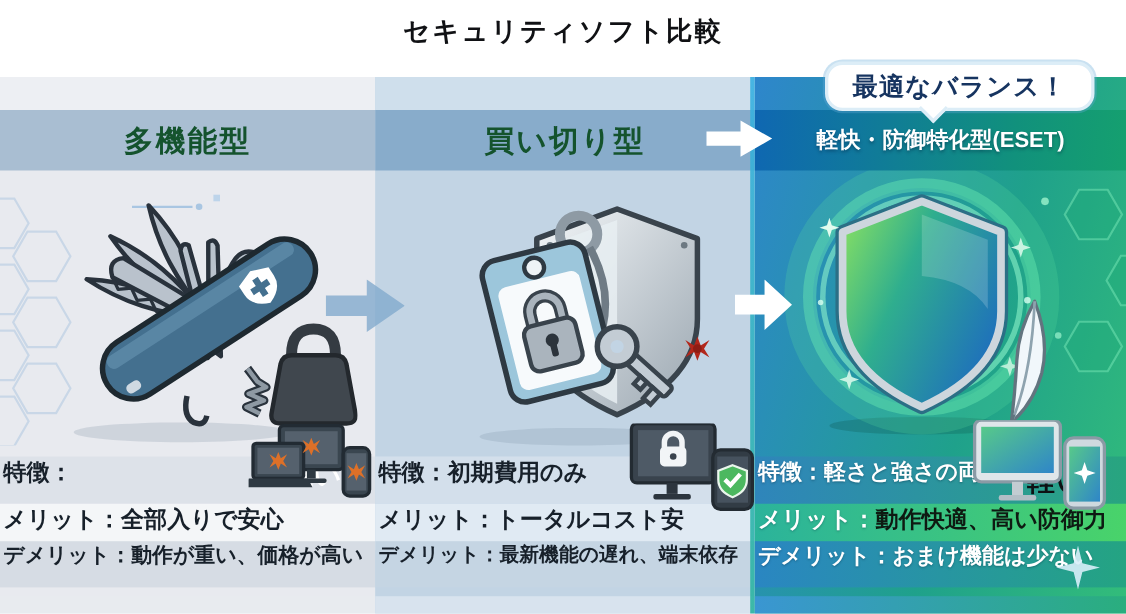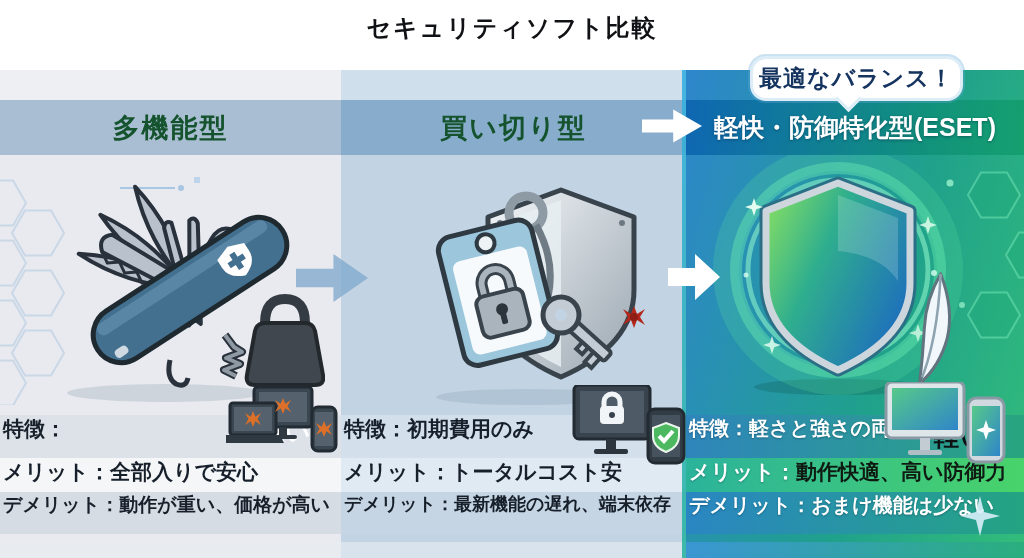--- a/index.html
+++ b/index.html
@@ -23,21 +23,21 @@
   .col2 .subband{background:#cfdfec;}
   .headband{
     position:absolute;left:0;right:0;top:30px;height:55px;
     display:flex;align-items:center;justify-content:center;
     font-weight:800;font-size:27px;color:#14532d;letter-spacing:2px;
   }
   .col1 .headband{background:#a9bed2;}
   .col2 .headband{background:#88accb;}
   .col3 .headband{
     background:linear-gradient(95deg,#0f67b2 0%,#11917c 70%,#15a06f 100%);
-    color:#ffffff;font-size:25px;letter-spacing:0px;
+    color:#ffffff;font-size:20px;letter-spacing:0px;
     text-shadow:0 1px 3px rgba(0,30,60,.45);
   }
   .bodyzone{position:absolute;left:0;right:0;top:85px;height:260px;}
   
   .feat-row{
     position:absolute;left:0;right:0;display:flex;
     padding-left:3px;font-weight:800;color:#17202a;white-space:nowrap;z-index:1;
   }
   .row-a{top:345px;height:43px;}
   .row-b{top:388px;height:42px;}
@@ -54,21 +54,21 @@
   .col3 .row-a{background:linear-gradient(90deg,#2f85bb,#28a57f);font-size:20px;color:#ffffff;text-shadow:0 1px 2px rgba(0,40,60,.4);}
   .col3 .row-b{background:linear-gradient(90deg,#2bb39b,#49d36a);font-size:21px;color:#ffffff;text-shadow:0 1px 2px rgba(0,40,60,.35);}
   .col3 .row-b .val{color:#0e1a12;text-shadow:none;}
   .col3 .row-c{background:linear-gradient(90deg,#2a86c2,#24a482);font-size:20px;color:#ffffff;text-shadow:0 1px 2px rgba(0,40,60,.4);}
   .col3 .foot{background:linear-gradient(90deg,#3a96d2,#2aae7e);}
   
   .badge{
     position:absolute;left:750px;top:56px;z-index:6;
     background:#ffffff;border:3px solid #dcedf7;border-radius:16px;
     box-shadow:0 0 0 2px rgba(100,170,215,.35);
-    padding:4px 6px;font-size:23px;font-weight:800;color:#163460;letter-spacing:1px;
+    padding:4px 22px;font-size:23px;font-weight:800;color:#163460;letter-spacing:1px;
   }
   .badge::after{
     content:"";position:absolute;left:86px;bottom:-10px;width:16px;height:16px;
     background:#ffffff;transform:rotate(45deg);
     border-right:3px solid #dcedf7;border-bottom:3px solid #dcedf7;
   }
   
   .arrow{
     position:absolute;z-index:5;
     clip-path:polygon(0 32%,52% 32%,52% 4%,100% 50%,52% 96%,52% 68%,0 68%);

